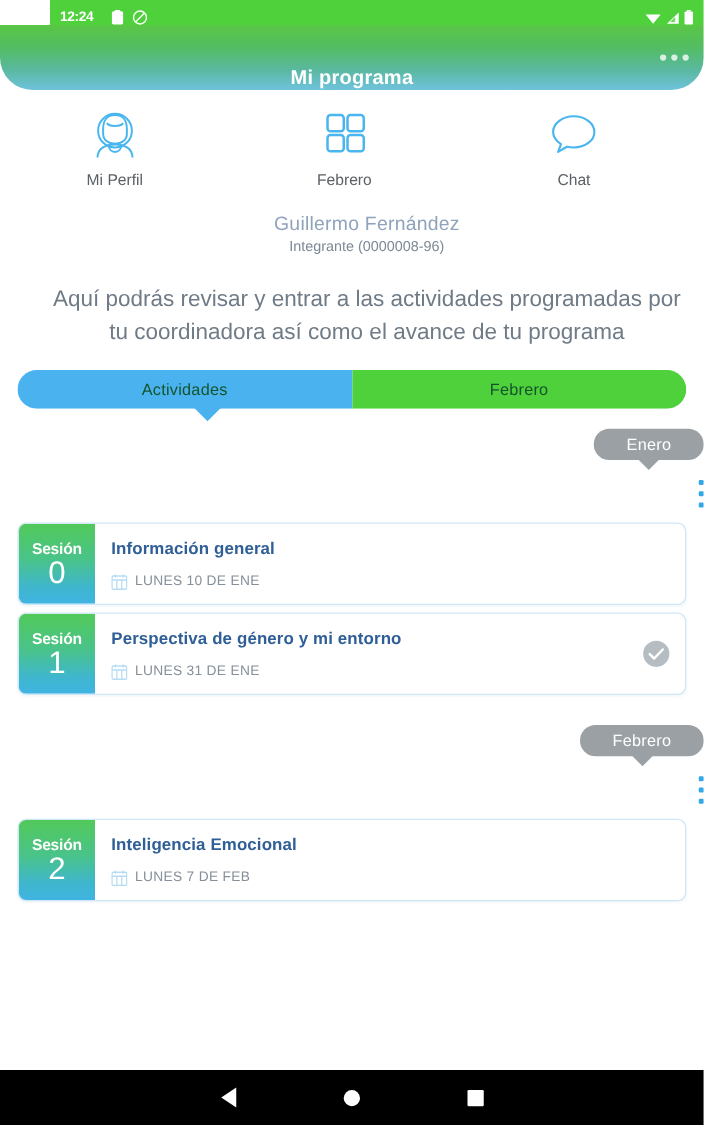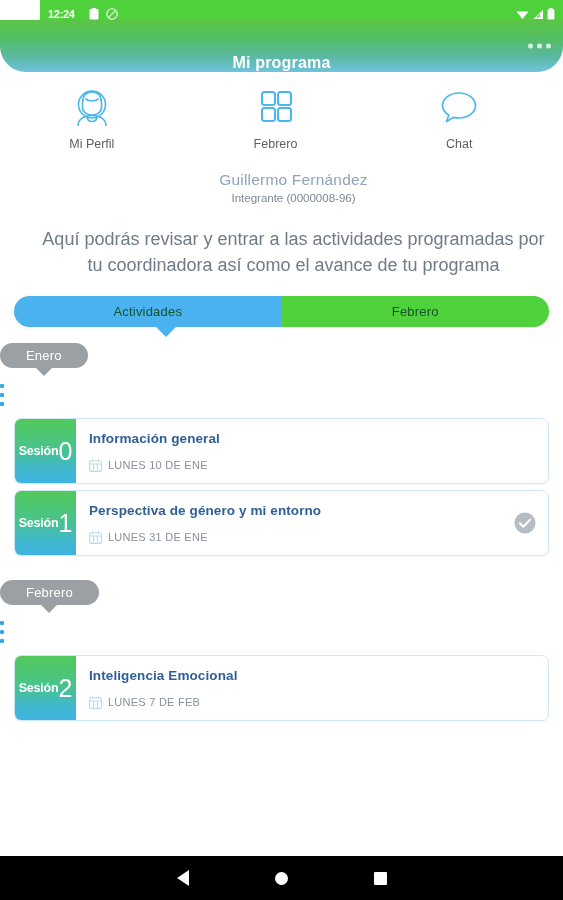--- a/index.html
+++ b/index.html
@@ -86,21 +86,21 @@
   .tab-arrow {
     position: absolute; left: 155px; top: 48px;
     width: 0; height: 0;
     border-left: 11px solid transparent;
     border-right: 11px solid transparent;
     border-top: 11px solid #4ab3ef;
   }
 
   
   .timeline { padding-top: 16px; }
-  .month-row { display: flex; flex-direction: column; align-items: flex-start; }
+  .month-row { display: flex; flex-direction: column; align-items: flex-end; }
   .month-badge {
     position: relative;
     background: #9aa0a3; color: #ffffff;
     font-size: 13px; padding: 5px 26px; border-radius: 13px;
     letter-spacing: 0.2px;
   }
   .month-badge::after {
     content: ""; position: absolute;
     left: 50%; transform: translateX(-50%);
     bottom: -8px;
@@ -126,21 +126,21 @@
     border-radius: 7px;
     display: flex;
     overflow: hidden;
     cursor: pointer;
     box-shadow: 0 1px 2px rgba(90,140,180,0.07);
   }
   .card-badge {
     width: 61px; flex: 0 0 61px;
     background: linear-gradient(to bottom, #52c95a 0%, #49c38a 45%, #3fb6cf 80%, #40b4e2 100%);
     color: #ffffff;
-    display: flex; flex-direction: row;
+    display: flex; flex-direction: column;
     align-items: center; justify-content: center;
     padding-top: 0;
   }
   .badge-word { font-size: 12.5px; font-weight: bold; letter-spacing: -0.2px; }
   .badge-num { font-size: 25px; font-weight: normal; line-height: 1.05; margin-top: -1px; }
   .card-body {
     flex: 1; display: flex; flex-direction: column;
     justify-content: center; padding: 0 10px 0 13px; position: relative;
   }
   .card-title {

